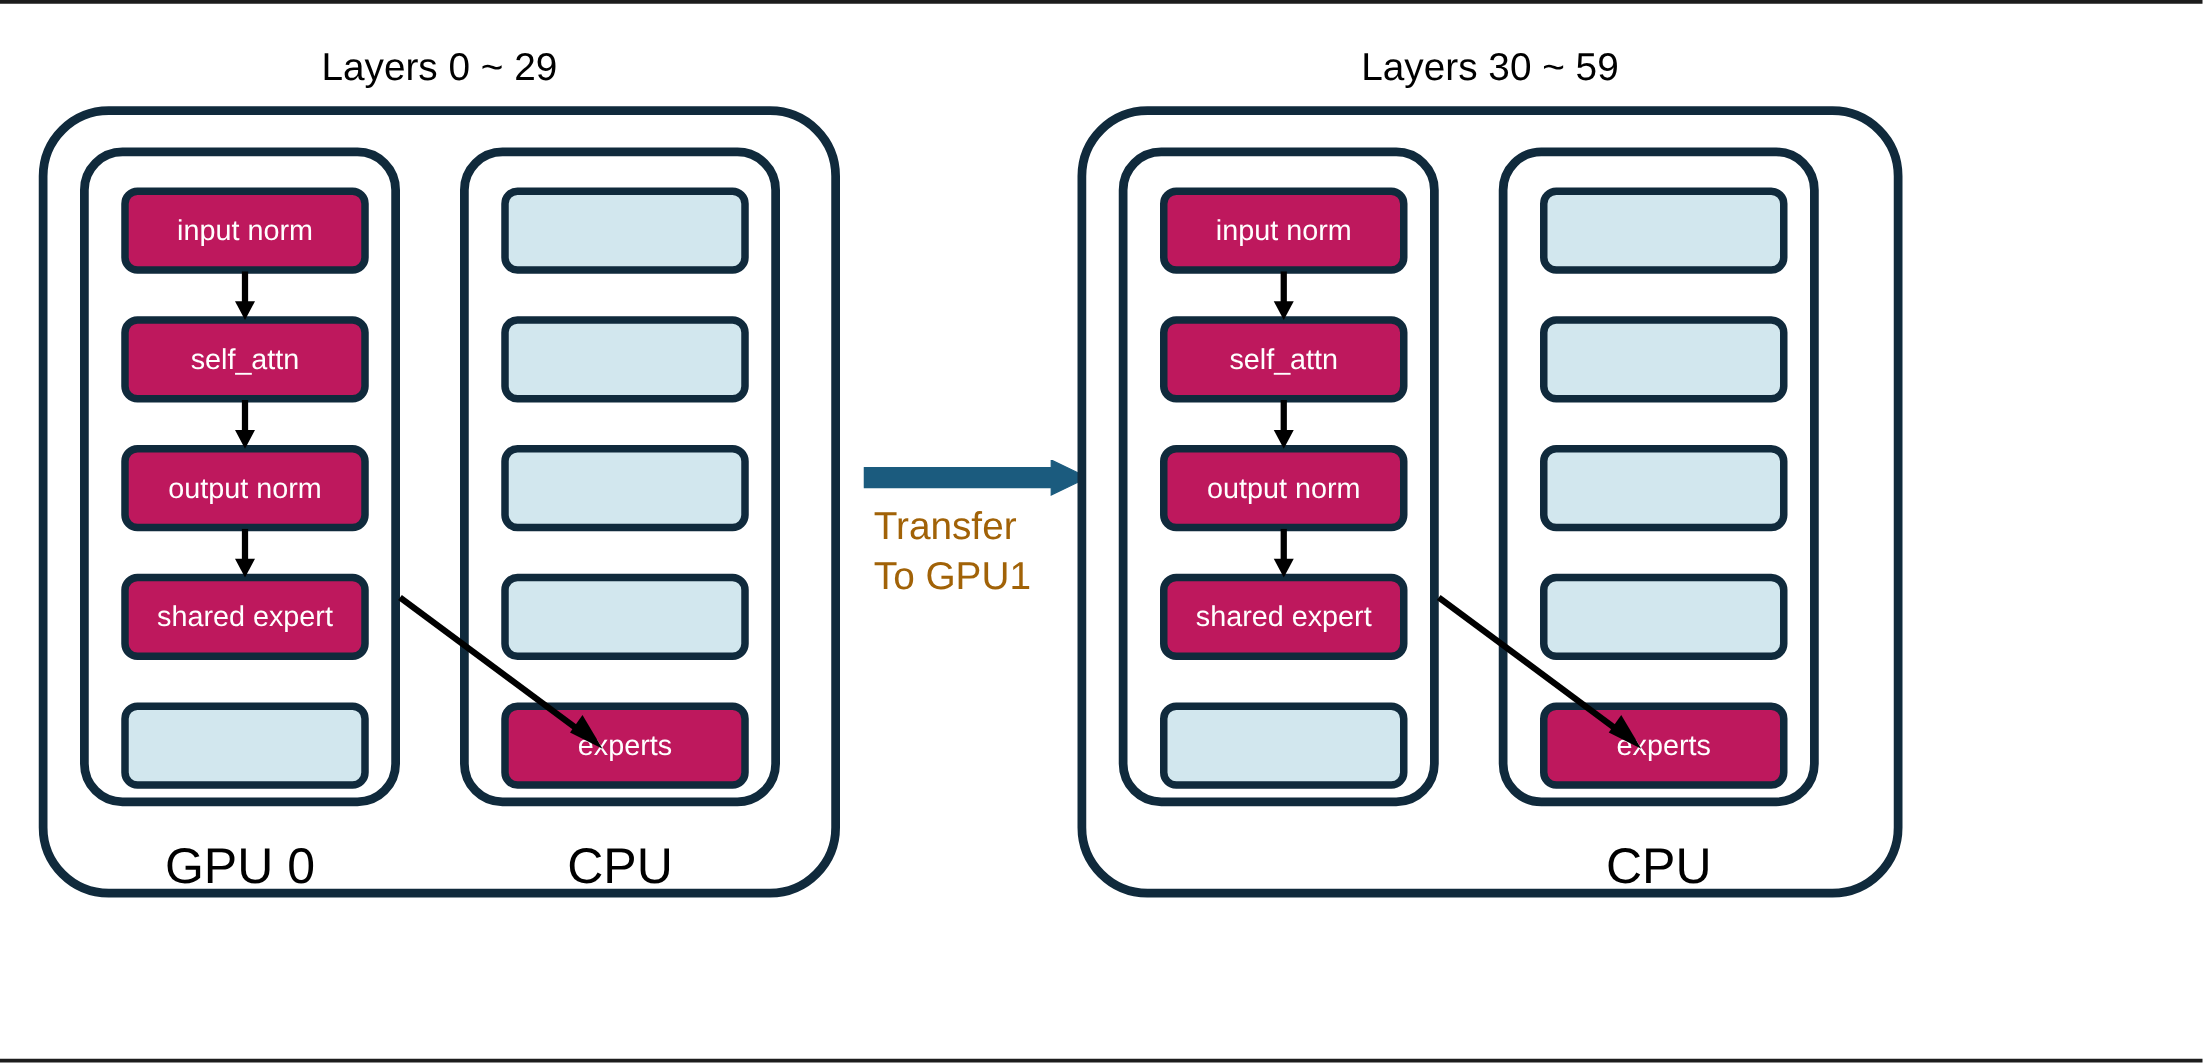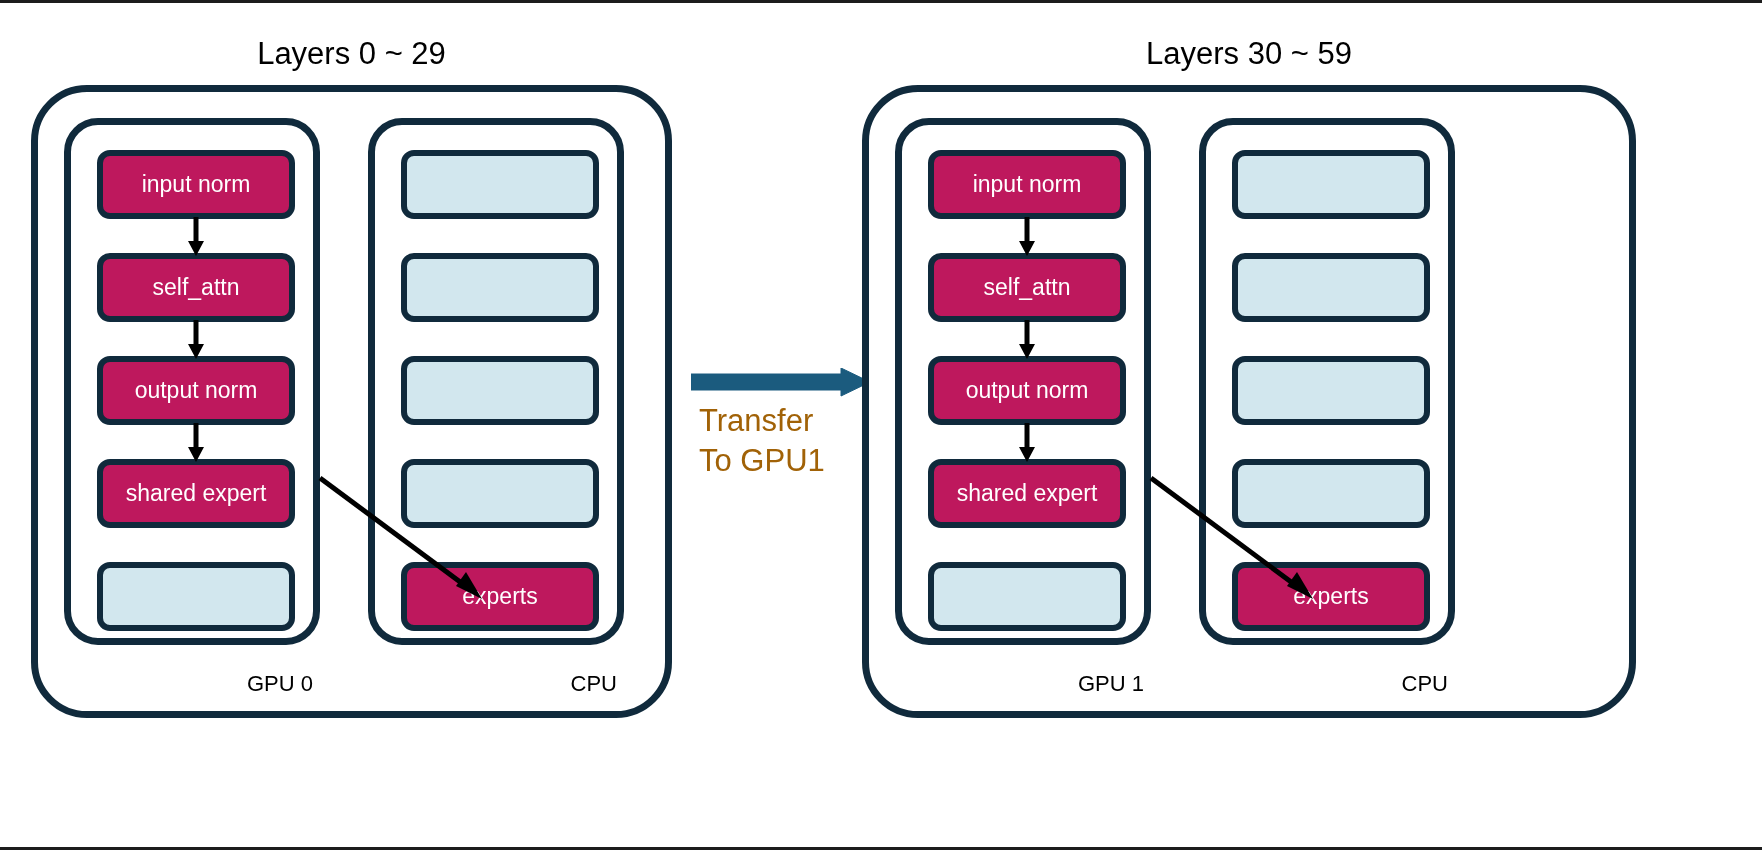--- a/index.html
+++ b/index.html
@@ -45,22 +45,22 @@
     position: absolute;
     border: 7px solid #102A3C;
     border-radius: 34px;
     background: #ffffff;
     box-sizing: border-box;
   }
   .col-label {
     position: absolute;
     left: 0;
     width: 100%;
-    text-align: right;
-    font-size: 22px;
+    text-align: center;
+    font-size: 40px;
     color: #000000;
     white-space: nowrap;
   }
 
   
   .block {
     position: absolute;
     border: 6px solid #102A3C;
     border-radius: 13px;
     box-sizing: border-box;
@@ -139,21 +139,21 @@
   </div>
 
   <svg style="position:absolute; left:691px; top:368px;" width="180" height="40" viewBox="0 0 180 40">
     <path d="M0,6 L150,6 L150,0 L179,14 L150,28 L150,22 L0,22 Z" fill="#1B5B7E" stroke="#1B5B7E" stroke-width="1"></path>
   </svg>
   <div class="transfer-label" style="left:699px; top:401px;">
     <div>Transfer</div>
     <div>To GPU1</div>
   </div>
 
-  <div class="group" style="left:862px; top:85px; width:774px; height:633px;">
+  <div class="group" style="left:862px; top:85px; width:660px; height:633px;">
     <div class="group-title">Layers 30 ~ 59</div>
 
     <div class="column" style="left:26px; top:26px; width:256px; height:527px;">
       <div class="block red" style="left:26px; top:25px;  width:198px; height:69px;">input norm</div>
       <div class="block red" style="left:26px; top:128px; width:198px; height:69px;">self_attn</div>
       <div class="block red" style="left:26px; top:231px; width:198px; height:69px;">output norm</div>
       <div class="block red" style="left:26px; top:334px; width:198px; height:69px;">shared expert</div>
       <div class="block blue" style="left:26px; top:437px; width:198px; height:69px;"></div>
 
       <svg class="varrow" style="left:114px; top:92px;" width="22" height="40" viewBox="0 0 22 40">
@@ -162,21 +162,20 @@
       </svg>
       <svg class="varrow" style="left:114px; top:195px;" width="22" height="40" viewBox="0 0 22 40">
         <line x1="11" y1="0" x2="11" y2="27" stroke="#000000" stroke-width="5"></line>
         <polygon points="11,39 3,24 19,24" fill="#000000"></polygon>
       </svg>
       <svg class="varrow" style="left:114px; top:298px;" width="22" height="40" viewBox="0 0 22 40">
         <line x1="11" y1="0" x2="11" y2="27" stroke="#000000" stroke-width="5"></line>
         <polygon points="11,39 3,24 19,24" fill="#000000"></polygon>
       </svg>
 
-      <div class="col-label" style="top:546px;">GPU 1</div>
     </div>
 
     <div class="column" style="left:330px; top:26px; width:256px; height:527px;">
       <div class="block blue" style="left:26px; top:25px;  width:198px; height:69px;"></div>
       <div class="block blue" style="left:26px; top:128px; width:198px; height:69px;"></div>
       <div class="block blue" style="left:26px; top:231px; width:198px; height:69px;"></div>
       <div class="block blue" style="left:26px; top:334px; width:198px; height:69px;"></div>
       <div class="block red" style="left:26px; top:437px; width:198px; height:69px;">experts</div>
 
       <div class="col-label" style="top:546px;">CPU</div>

